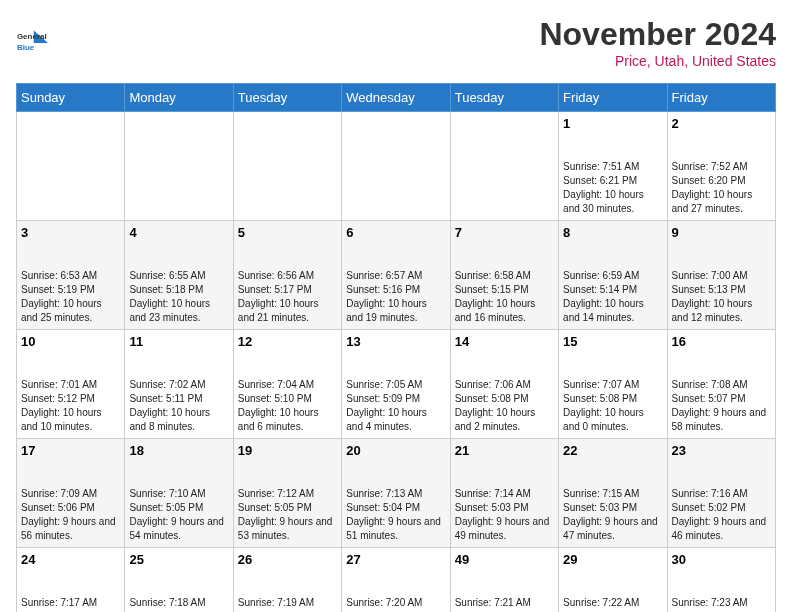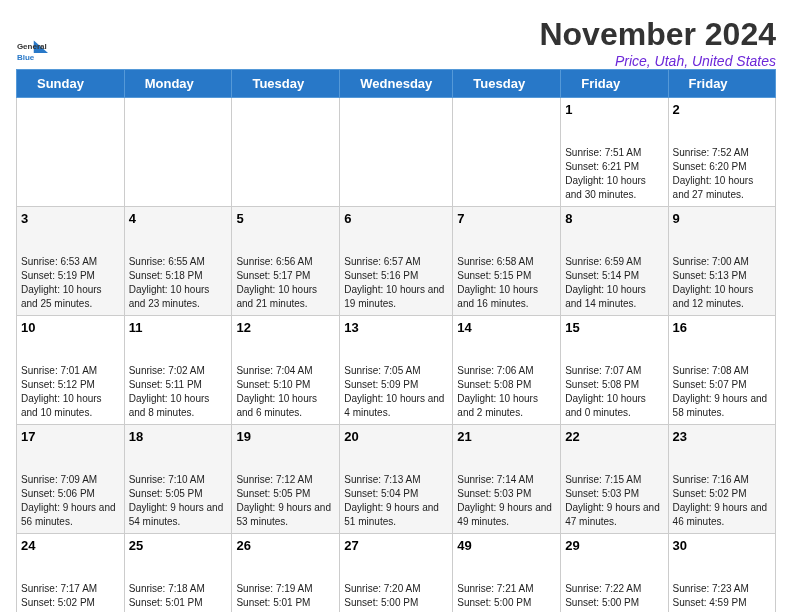--- a/index.html
+++ b/index.html
@@ -6,57 +6,56 @@
     body {
       font-family: Arial, sans-serif;
       background: #fff;
       width: 792px;
       min-height: 612px;
       padding: 16px;
     }
     .header {
       display: flex;
       justify-content: space-between;
-      align-items: flex-end;
-      margin-bottom: 0;
+      align-items: center;
+      margin-bottom: 14px;
     }
     .logo {
       display: flex;
       align-items: center;
       gap: 4px;
     }
     .logo-icon {
       width: 32px;
       height: 32px;
     }
     .title-block {
       text-align: right;
     }
     .month-title {
       font-size: 32px;
       font-weight: bold;
       color: #333;
     }
     .subtitle {
       font-size: 14px;
-      color: #6d28d9;
-      font-style: italic;
+      color: #be185d;
     }
     table {
       width: 100%;
       border-collapse: collapse;
       font-size: 11px;
     }
     thead tr th {
       background-color: #2878c8;
       color: #fff;
-      padding: 6px 20px;
+      padding: 6px 4px;
       text-align: left;
       font-size: 13px;
-      font-weight: bold;
+      font-weight: normal;
       border: 1px solid #5599d8;
     }
     tbody tr td {
       border: 1px solid #ccc;
       vertical-align: top;
       padding: 4px;
       width: calc(100% / 7);
       height: 78px;
       background: #fff;
     }

